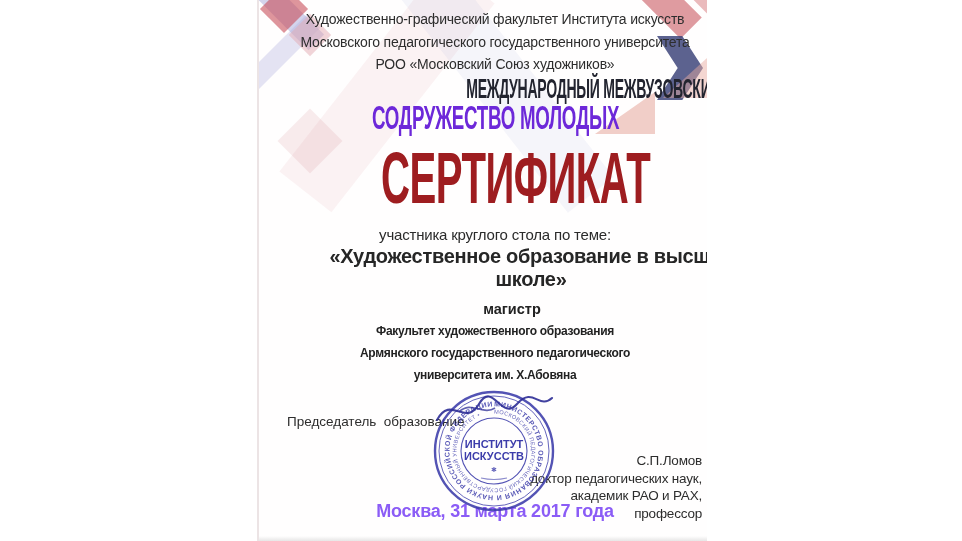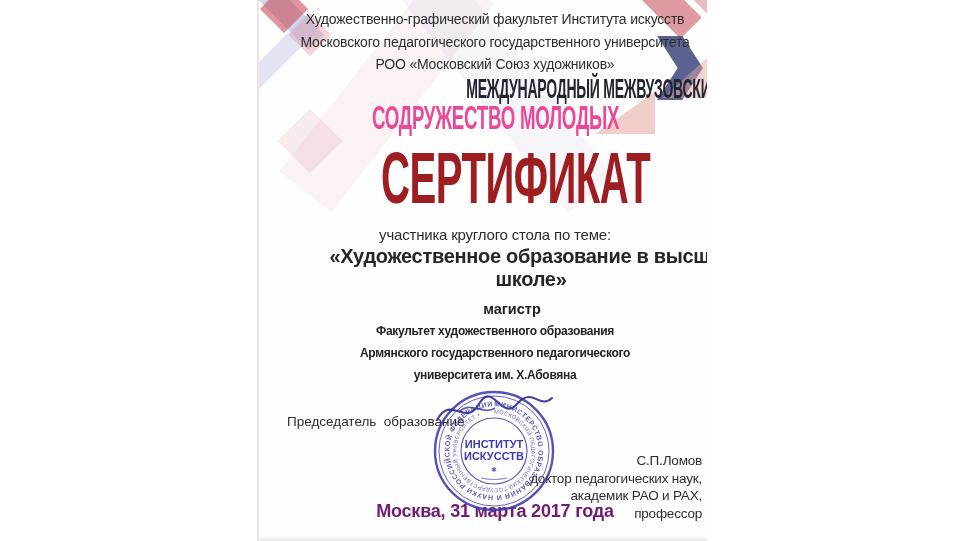--- a/index.html
+++ b/index.html
@@ -27,36 +27,36 @@
   .tr-pink1{left:336px;top:92px;width:60px;height:42px;background:rgba(228,162,150,0.52);
     clip-path:polygon(0 100%,100% 0,100% 100%);}
   .tr-pink2{left:404px;top:58px;width:44px;height:40px;background:rgba(231,172,160,0.48);
     clip-path:polygon(0 100%,100% 0,100% 100%);}
   
   .blk{position:absolute;left:12px;width:100%;text-align:center;z-index:1;}
   .org{top:8px;font-size:14px;line-height:22.5px;letter-spacing:-0.2px;color:#2d2d2d;font-weight:500;}
   .fest-title{top:76px;line-height:26px;color:#22242f;}
   .fest-title span{display:inline-block;font-weight:bold;font-size:27px;white-space:nowrap;
     transform:scaleX(0.52);transform-origin:50% 50%;letter-spacing:-0.5px;}
-  .fest-sub{top:103px;line-height:28px;color:#ec4899;}
+  .fest-sub{top:103px;line-height:28px;color:#6d28d9;}
   .fest-sub span{display:inline-block;font-weight:bold;font-size:34px;white-space:nowrap;
     transform:scaleX(0.55);transform-origin:50% 50%;letter-spacing:-0.5px;}
   .cert-title{top:146px;line-height:64px;color:#9e1d20;}
   .cert-title span{display:inline-block;font-weight:bold;font-size:73px;white-space:nowrap;
     transform:scaleX(0.55);transform-origin:50% 50%;letter-spacing:-1px;}
   .award1{top:226px;font-size:15px;color:#2b2b2b;letter-spacing:-0.2px;}
   .award2{top:245px;font-size:20px;font-weight:bold;color:#262626;letter-spacing:-0.3px;padding-left:36px;}
   .r-name{top:277px;font-size:19.5px;font-weight:bold;color:#222;letter-spacing:-0.4px;}
   .r-degree{top:301px;font-size:14.5px;font-weight:bold;color:#222;padding-left:17px;}
   .r-aff{top:320px;font-size:12px;font-weight:bold;line-height:22px;color:#222;letter-spacing:-0.3px;}
   .sig-left{position:absolute;left:28px;top:414px;font-size:13.5px;color:#2d2d2d;white-space:pre;z-index:1;}
   .sig-right{position:absolute;right:5px;top:405px;text-align:right;font-size:13.5px;line-height:17.5px;
     color:#2d2d2d;z-index:1;letter-spacing:-0.2px;margin-top:47px;}
   .stamp-wrap{position:absolute;left:172px;top:388px;width:126px;height:126px;z-index:2;}
-  .date{top:501px;font-size:18px;font-weight:bold;color:#701a75;letter-spacing:-0.2px;}
+  .date{top:501px;font-size:18px;font-weight:bold;color:#8b5cf6;letter-spacing:-0.2px;}
 </style>
 </head>
 <body>
 
 <div class="stage">
   <div class="page">
 
     <div class="deco">
       <div class="shape tl-blue1"></div>
       <div class="shape tl-blue2"></div>

